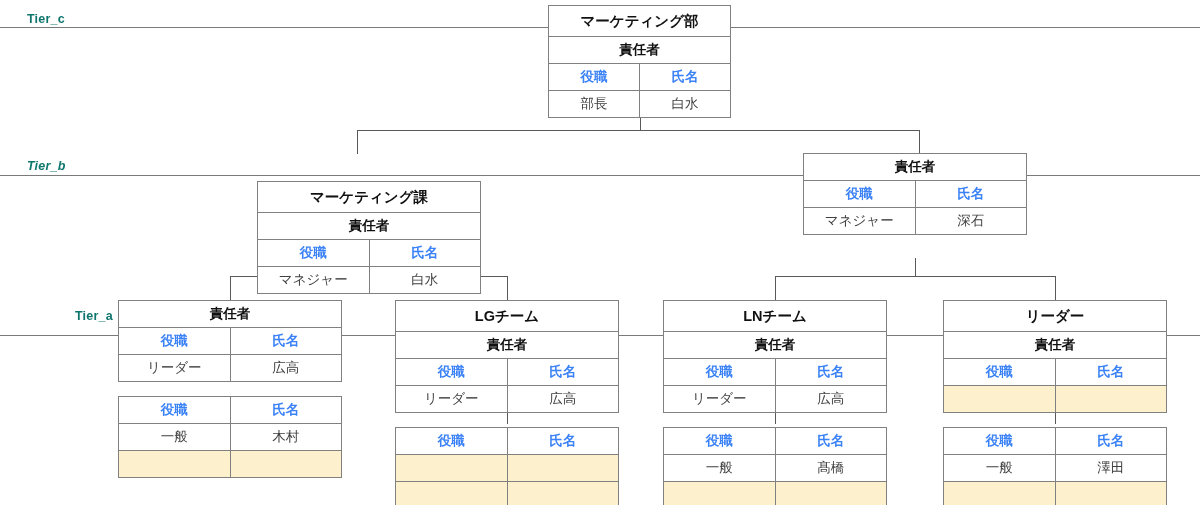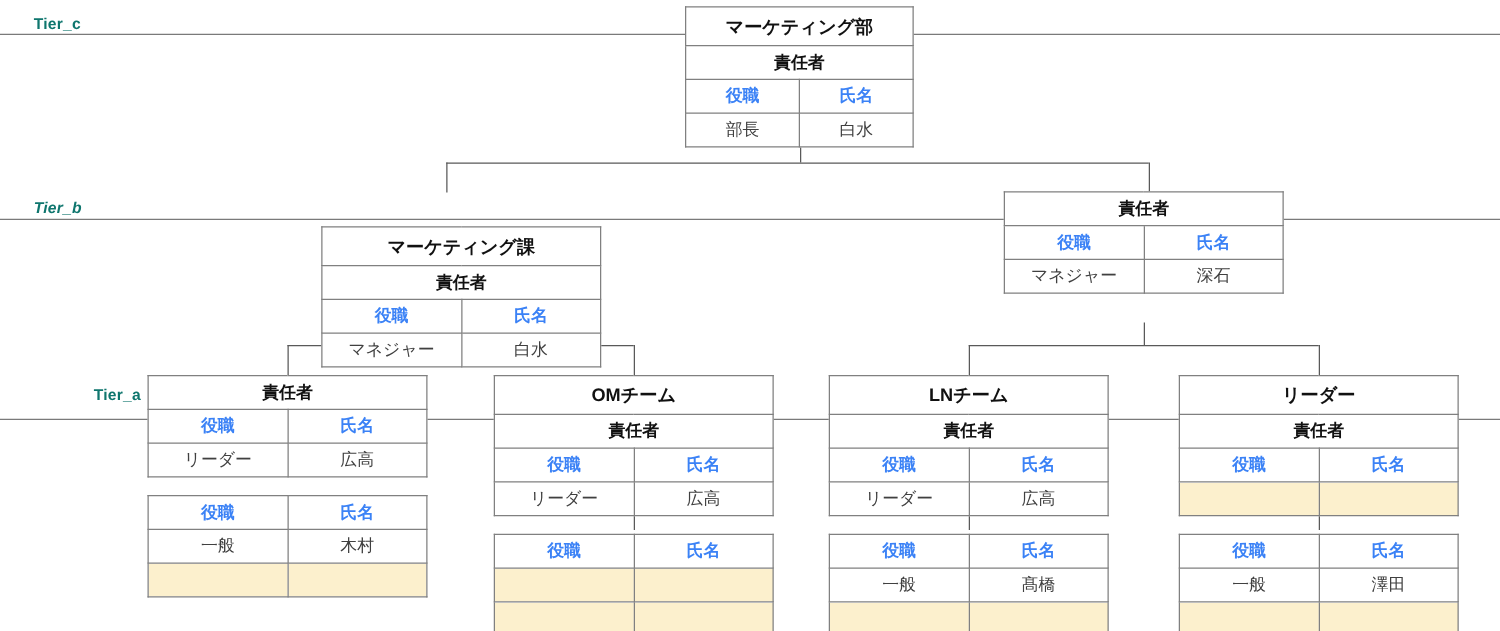--- a/index.html
+++ b/index.html
@@ -234,21 +234,21 @@
         <td class="val empty"></td>
       </tr>
     </tbody>
       </table>
   </div>
 
   <div class="node" style="left:395px; top:300px; width:224px;">
     <table class="tbl">
       <tbody>
           <tr>
-        <td class="title" colspan="2">OMチーム</td>
+        <td class="title" colspan="2">LGチーム</td>
       </tr>
       <tr>
         <td class="sub" colspan="2">責任者</td>
       </tr>
       <tr>
         <td class="hdr" style="width:50%">役職</td>
         <td class="hdr" style="width:50%">氏名</td>
       </tr>
       <tr>
         <td class="val">リーダー</td>

